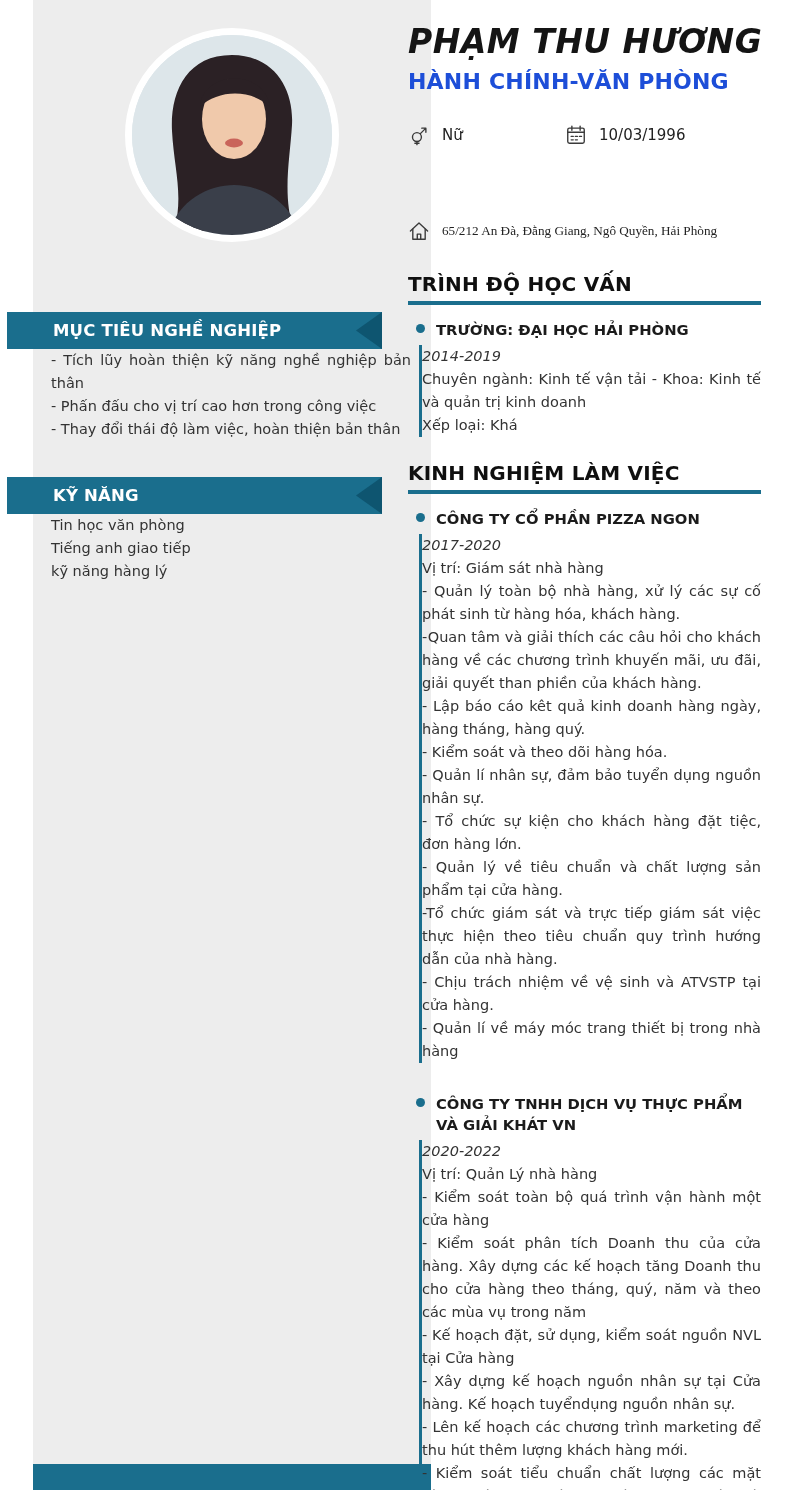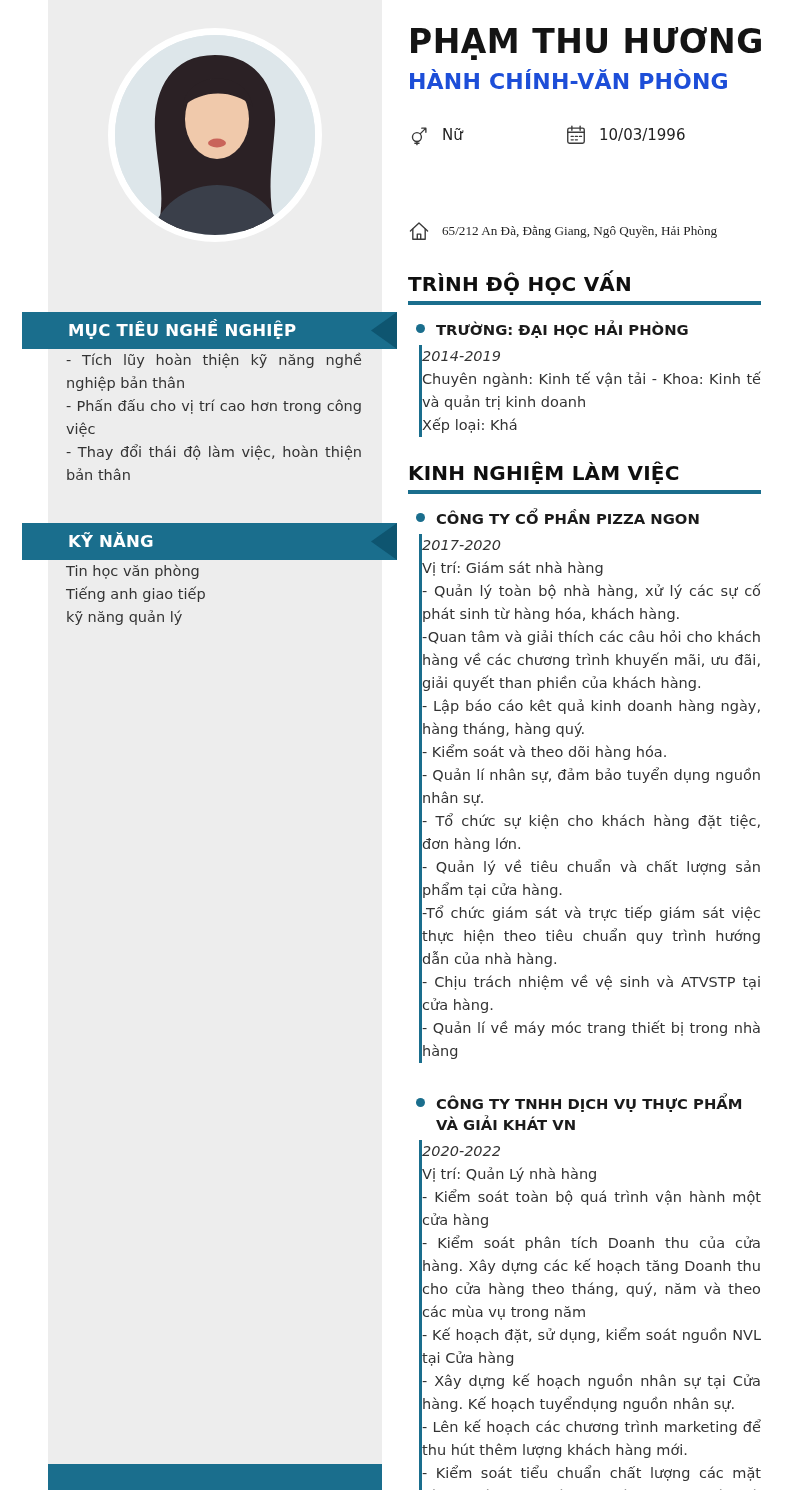--- a/index.html
+++ b/index.html
@@ -8,21 +8,21 @@
     --sidebar-bg:#ededed;
     --text:#333333;
   }
   *{margin:0;padding:0;box-sizing:border-box;}
   html,body{background:#ffffff;}
   .page{
     position:relative;width:795px;height:1490px;background:#ffffff;overflow:hidden;
     font-family:"DejaVu Sans","Liberation Sans",sans-serif;color:var(--text);
   }
   
-  .sidebar{position:absolute;left:48px;top:0;width:334px;height:1490px;background:var(--sidebar-bg);}
+  .sidebar{position:absolute;left:33px;top:0;width:398px;height:1490px;background:var(--sidebar-bg);}
   .photo-ring{
     width:214px;height:214px;margin:28px auto 0;border-radius:50%;overflow:hidden;
     border:7px solid #ffffff;background:#dde6ea;
   }
   .photo-ring svg{display:block;width:100%;height:100%;}
   .ribbon{
     position:relative;margin-left:-26px;width:375px;height:37px;background:var(--accent);
     color:#ffffff;font-weight:bold;font-size:16.5px;line-height:37px;padding-left:46px;
     letter-spacing:.2px;white-space:nowrap;
   }
@@ -30,21 +30,21 @@
     content:"";position:absolute;right:0;top:0;width:26px;height:100%;
     background:var(--accent-dark);clip-path:polygon(100% 0,100% 100%,0 50%);
   }
   .ribbon.objective{margin-top:70px;}
   .ribbon.skills{margin-top:36px;}
   .side-text{padding:0 20px 0 18px;font-size:14.5px;line-height:23px;color:var(--text);}
   .side-text.justify p{text-align:justify;}
   .sidebar-bottom-bar{position:absolute;left:0;bottom:0;width:100%;height:26px;background:var(--accent);}
   
   .content{position:absolute;left:408px;top:0;width:353px;}
-  .name{font-size:33px;font-weight:bold;color:#141414;margin-top:22px;letter-spacing:.5px;white-space:nowrap;}
+  .name{font-size:33px;font-weight:bold;color:#141414;margin-top:22px;letter-spacing:.5px;white-space:nowrap;font-style:italic;}
   .role{font-size:22px;font-weight:bold;color:#1d4ed8;margin-top:8px;letter-spacing:.2px;white-space:nowrap;}
   .info-row{display:flex;align-items:center;margin-top:30px;font-size:15px;color:#222222;}
   .info-item{display:flex;align-items:center;gap:12px;text-align:right;}
   .info-item.first{width:157px;}
   .icon{display:inline-flex;width:22px;height:22px;flex:0 0 22px;}
   .icon svg{width:100%;height:100%;stroke:#3a3a3a;fill:none;stroke-width:4;stroke-linecap:round;stroke-linejoin:round;}
   .address-row{margin-top:74px;font-size:13.2px;gap:12px;white-space:nowrap;font-family:Liberation Serif, serif;}
   .sec-title{font-size:20px;font-weight:bold;color:#0f0f0f;letter-spacing:.2px;}
   .sec-title.edu{margin-top:30px;}
   .sec-title.exp{margin-top:24px;}
@@ -86,21 +86,21 @@
         <p>- Thay đổi thái độ làm việc, hoàn thiện bản thân</p>
       </div>
 
     <div class="ribbon skills">
       <span>KỸ NĂNG</span>
     </div>
     <div class="side-text">
 
     <p>Tin học văn phòng</p>
         <p>Tiếng anh giao tiếp</p>
-        <p>kỹ năng quản lý</p>
+        <p>kỹ năng hàng lý</p>
       </div>
 
     <div class="sidebar-bottom-bar"></div>
   </aside>
 
   <main class="content">
 
     <h1 class="name">PHẠM THU HƯƠNG</h1>
     <h2 class="role">HÀNH CHÍNH-VĂN PHÒNG</h2>
 

